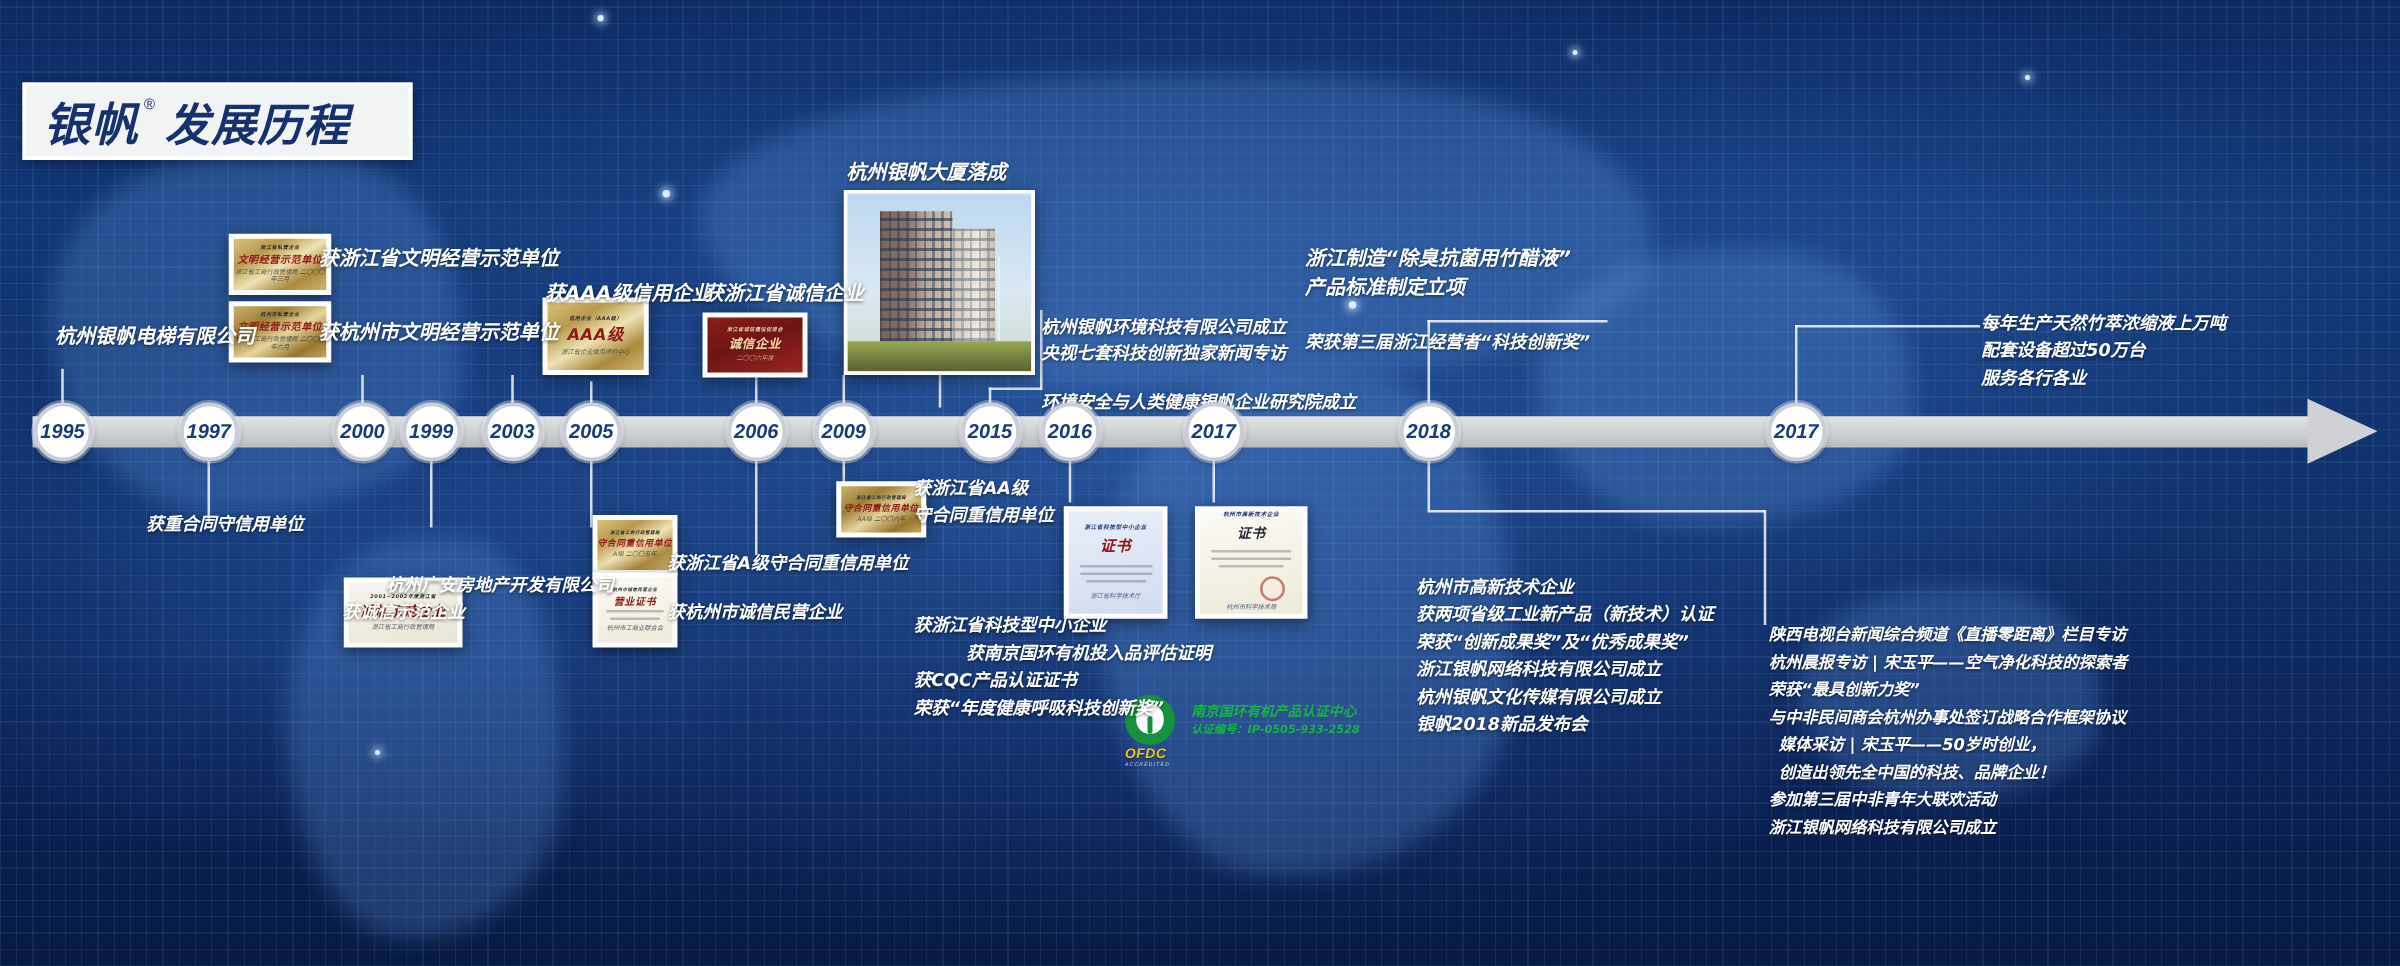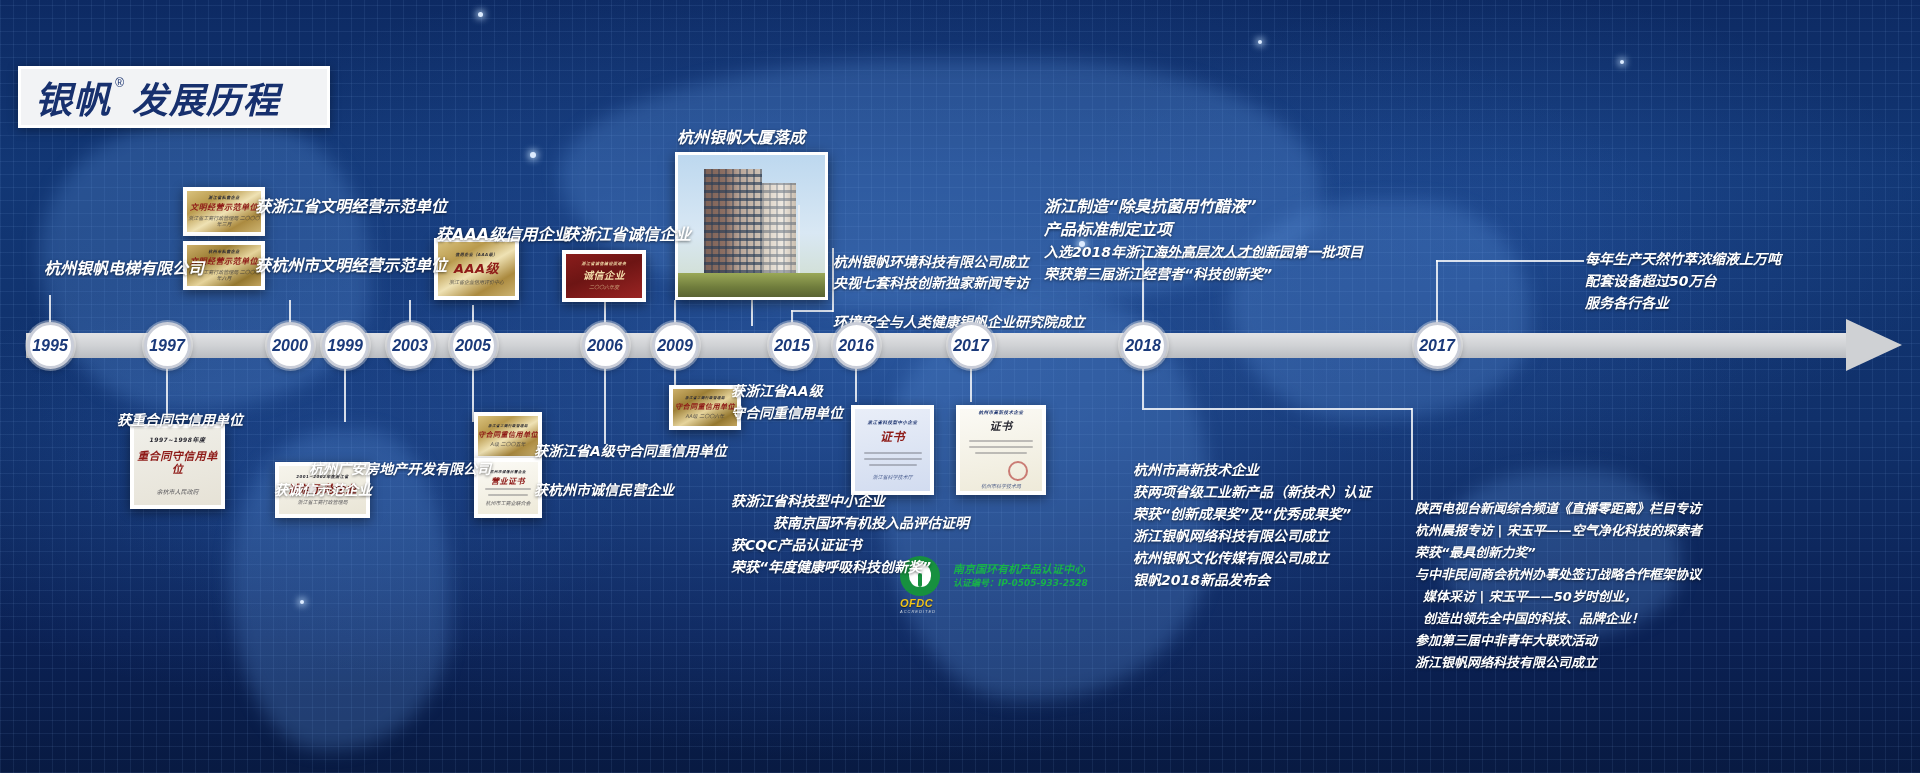--- a/index.html
+++ b/index.html
@@ -424,27 +424,20 @@
         <div class="tower-win"></div>
       </div>
       <div class="tower" style="left:84px; width:34px; height:98px; background:linear-gradient(90deg,#d6cbbd 0%,#efe9e1 60%,#c9bdae 100%);">
         <div class="tower-win" style="opacity:.55;"></div>
       </div>
       <div class="lamp" style="left:120px; bottom:18px; height:74px;"></div>
       <div class="treeline"></div>
     </div>
   </div>
 
-  <div class="plaque" style="left:130px; top:424px; width:95px; height:85px;">
-    <div class="plaque-inner pl-red">
-      <div class="pl-txt pl-txt-dk" style="font-size:6px;">1997~1998年度</div>
-      <div class="pl-txt pl-txt-red" style="font-size:11px; margin-top:7px;">重合同守信用单位</div>
-      <div class="pl-sub pl-txt-dk" style="margin-top:12px; font-size:6px;">余杭市人民政府</div>
-    </div>
-  </div>
 
   <div class="plaque" style="left:275px; top:462px; width:95px; height:56px;">
     <div class="plaque-inner pl-cream">
       <div class="pl-txt pl-txt-dk" style="font-size:4px;">2001~2002年度浙江省</div>
       <div class="pl-txt pl-txt-red" style="font-size:11px; margin-top:5px;">诚信示范企业</div>
       <div class="pl-sub pl-txt-dk">浙江省工商行政管理局</div>
     </div>
   </div>
 
   <div class="plaque" style="left:474px; top:412px; width:68px; height:48px;">
@@ -513,21 +506,20 @@
   <div class="tx tx-lg" style="left:436px; top:224px;">获AAA级信用企业</div>
   <div class="tx tx-lg" style="left:563px; top:224px;">获浙江省诚信企业</div>
   <div class="tx tx-lg" style="left:677px; top:127px;">杭州银帆大厦落成</div>
 
   <div class="tx tx-md" style="left:833px; top:253px;">杭州银帆环境科技有限公司成立</div>
   <div class="tx tx-md" style="left:833px; top:274px;">央视七套科技创新独家新闻专访</div>
   <div class="tx tx-md" style="left:833px; top:295px;margin-top:18px;">环境安全与人类健康银帆企业研究院成立</div>
 
   <div class="tx tx-lg" style="left:1044px; top:196px;">浙江制造“除臭抗菌用竹醋液”</div>
   <div class="tx tx-lg" style="left:1044px; top:219px;">产品标准制定立项</div>
-  <div class="tx tx-md" style="left:1044px; top:243px;">入选2018年浙江海外高层次人才创新园第一批项目</div>
   <div class="tx tx-md" style="left:1044px; top:265px;">荣获第三届浙江经营者“科技创新奖”</div>
 
   <div class="tx tx-md" style="left:1585px; top:250px;">每年生产天然竹萃浓缩液上万吨</div>
   <div class="tx tx-md" style="left:1585px; top:272px;">配套设备超过50万台</div>
   <div class="tx tx-md" style="left:1585px; top:294px;">服务各行各业</div>
 
   <div class="tx tx-md" style="left:117px; top:411px;">获重合同守信用单位</div>
   <div class="tx tx-md" style="left:274px; top:460px;padding-left:35px;">杭州广安房地产开发有限公司</div>
   <div class="tx tx-md" style="left:274px; top:481px;">获诚信示范企业</div>
   <div class="tx tx-md" style="left:534px; top:442px;">获浙江省A级守合同重信用单位</div>

